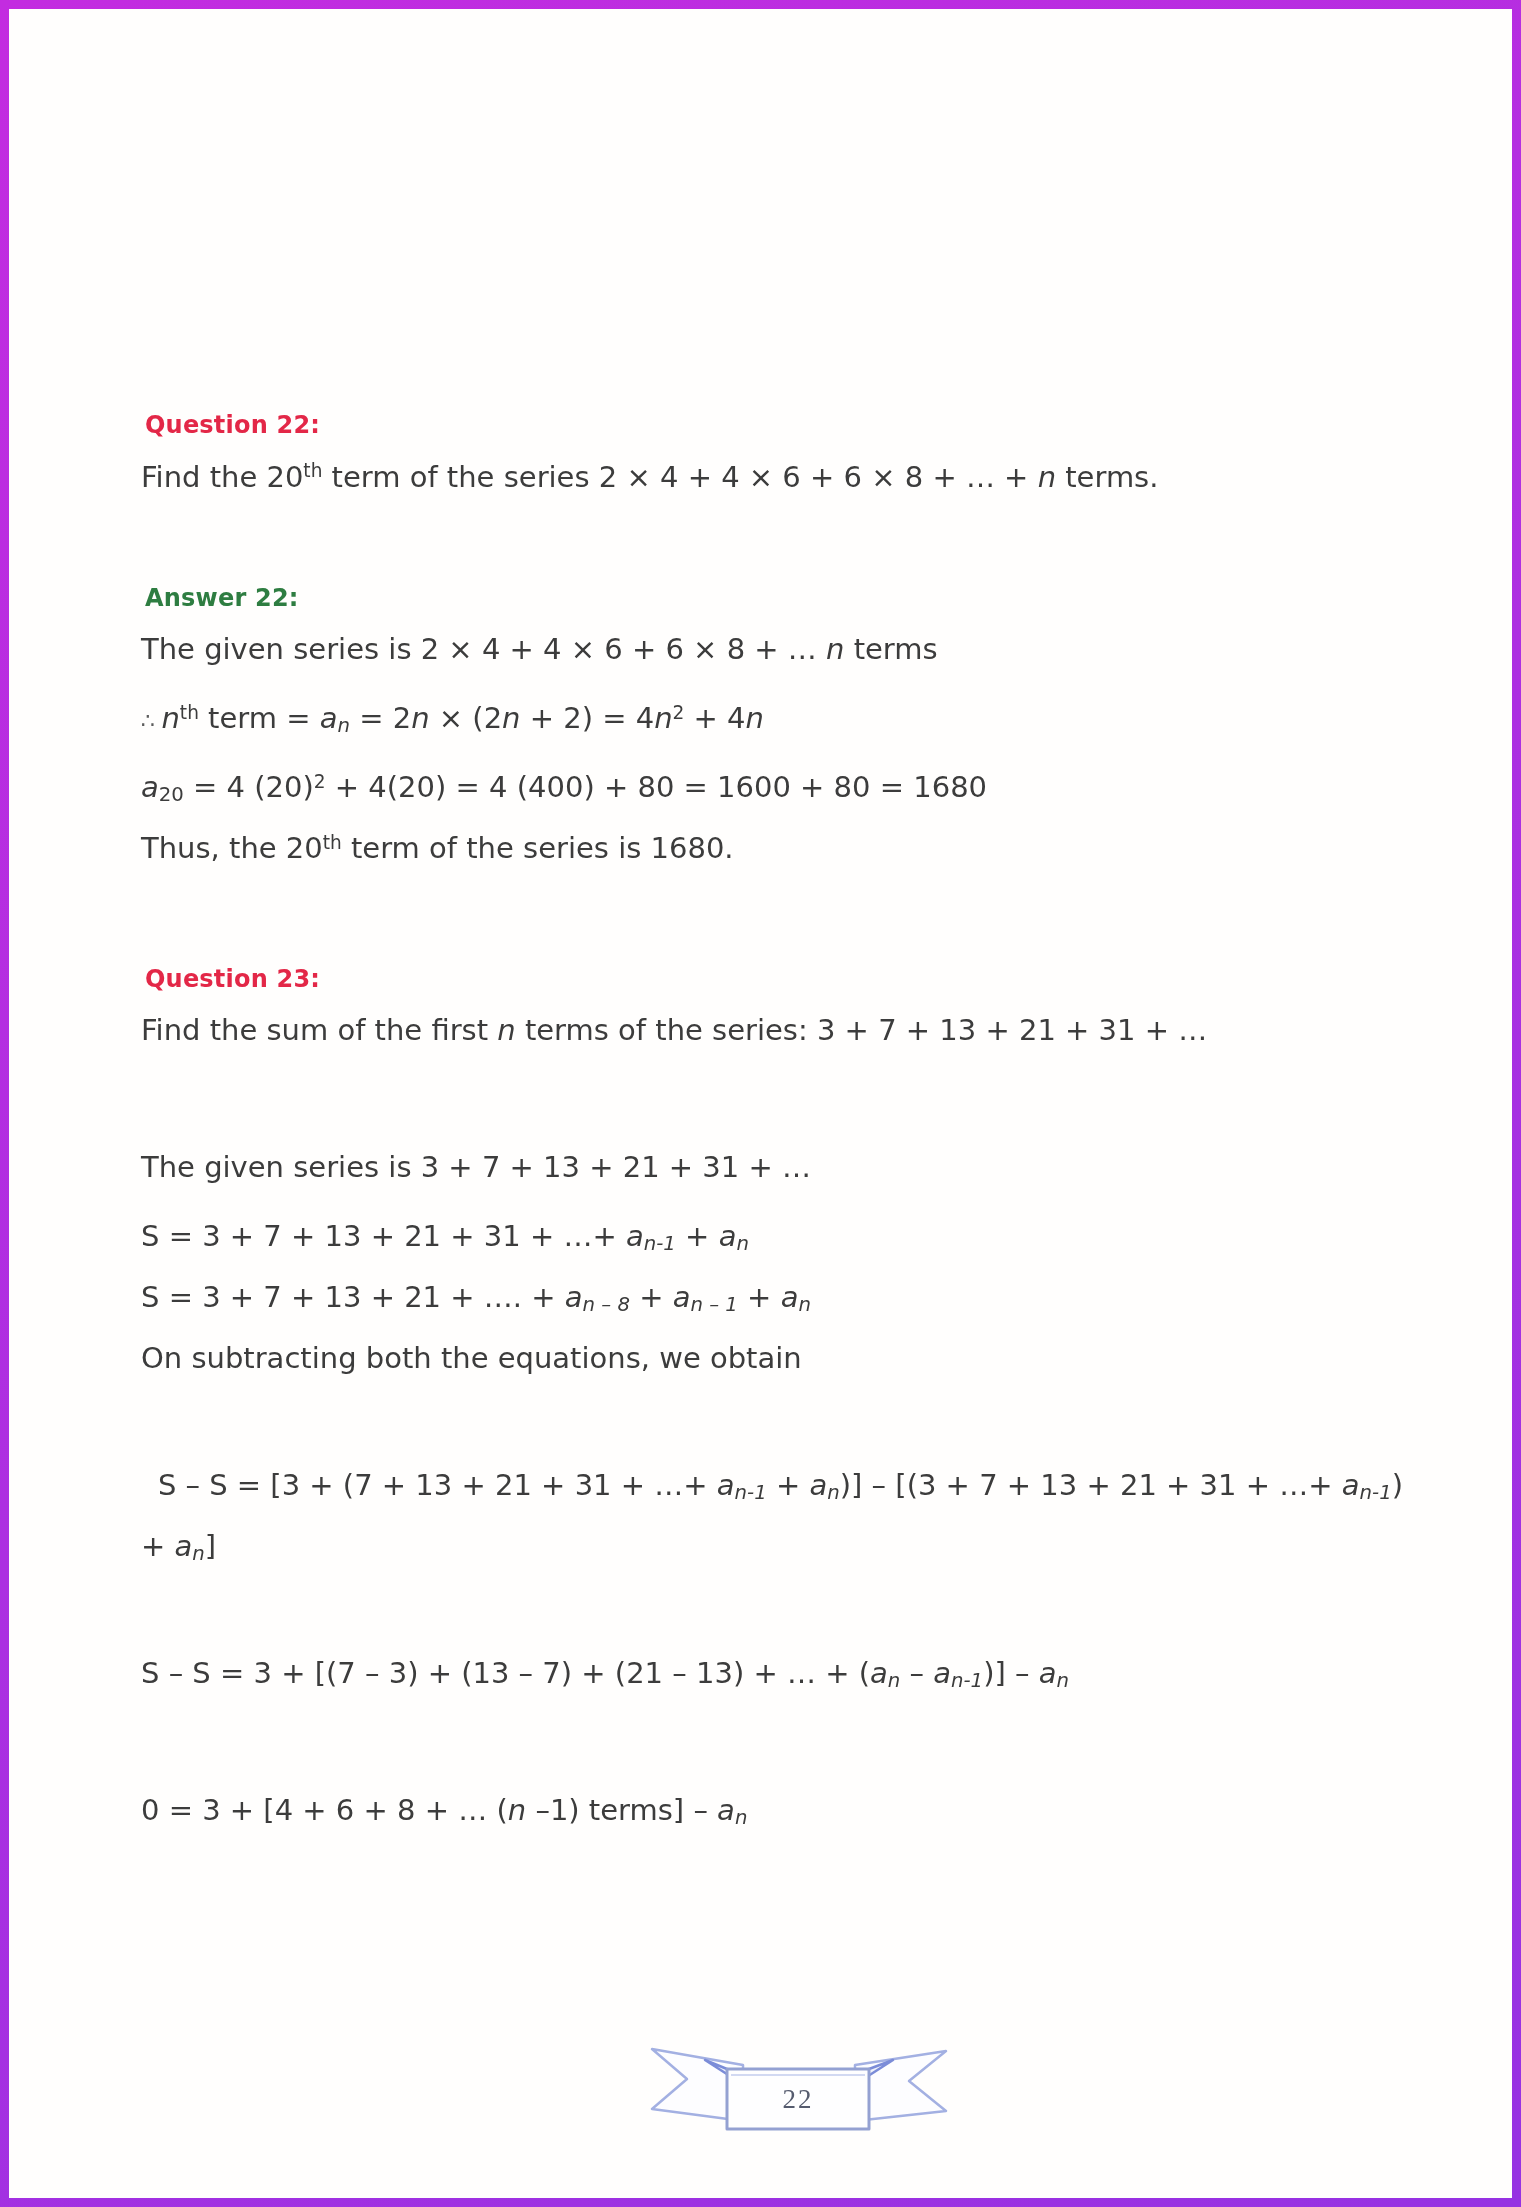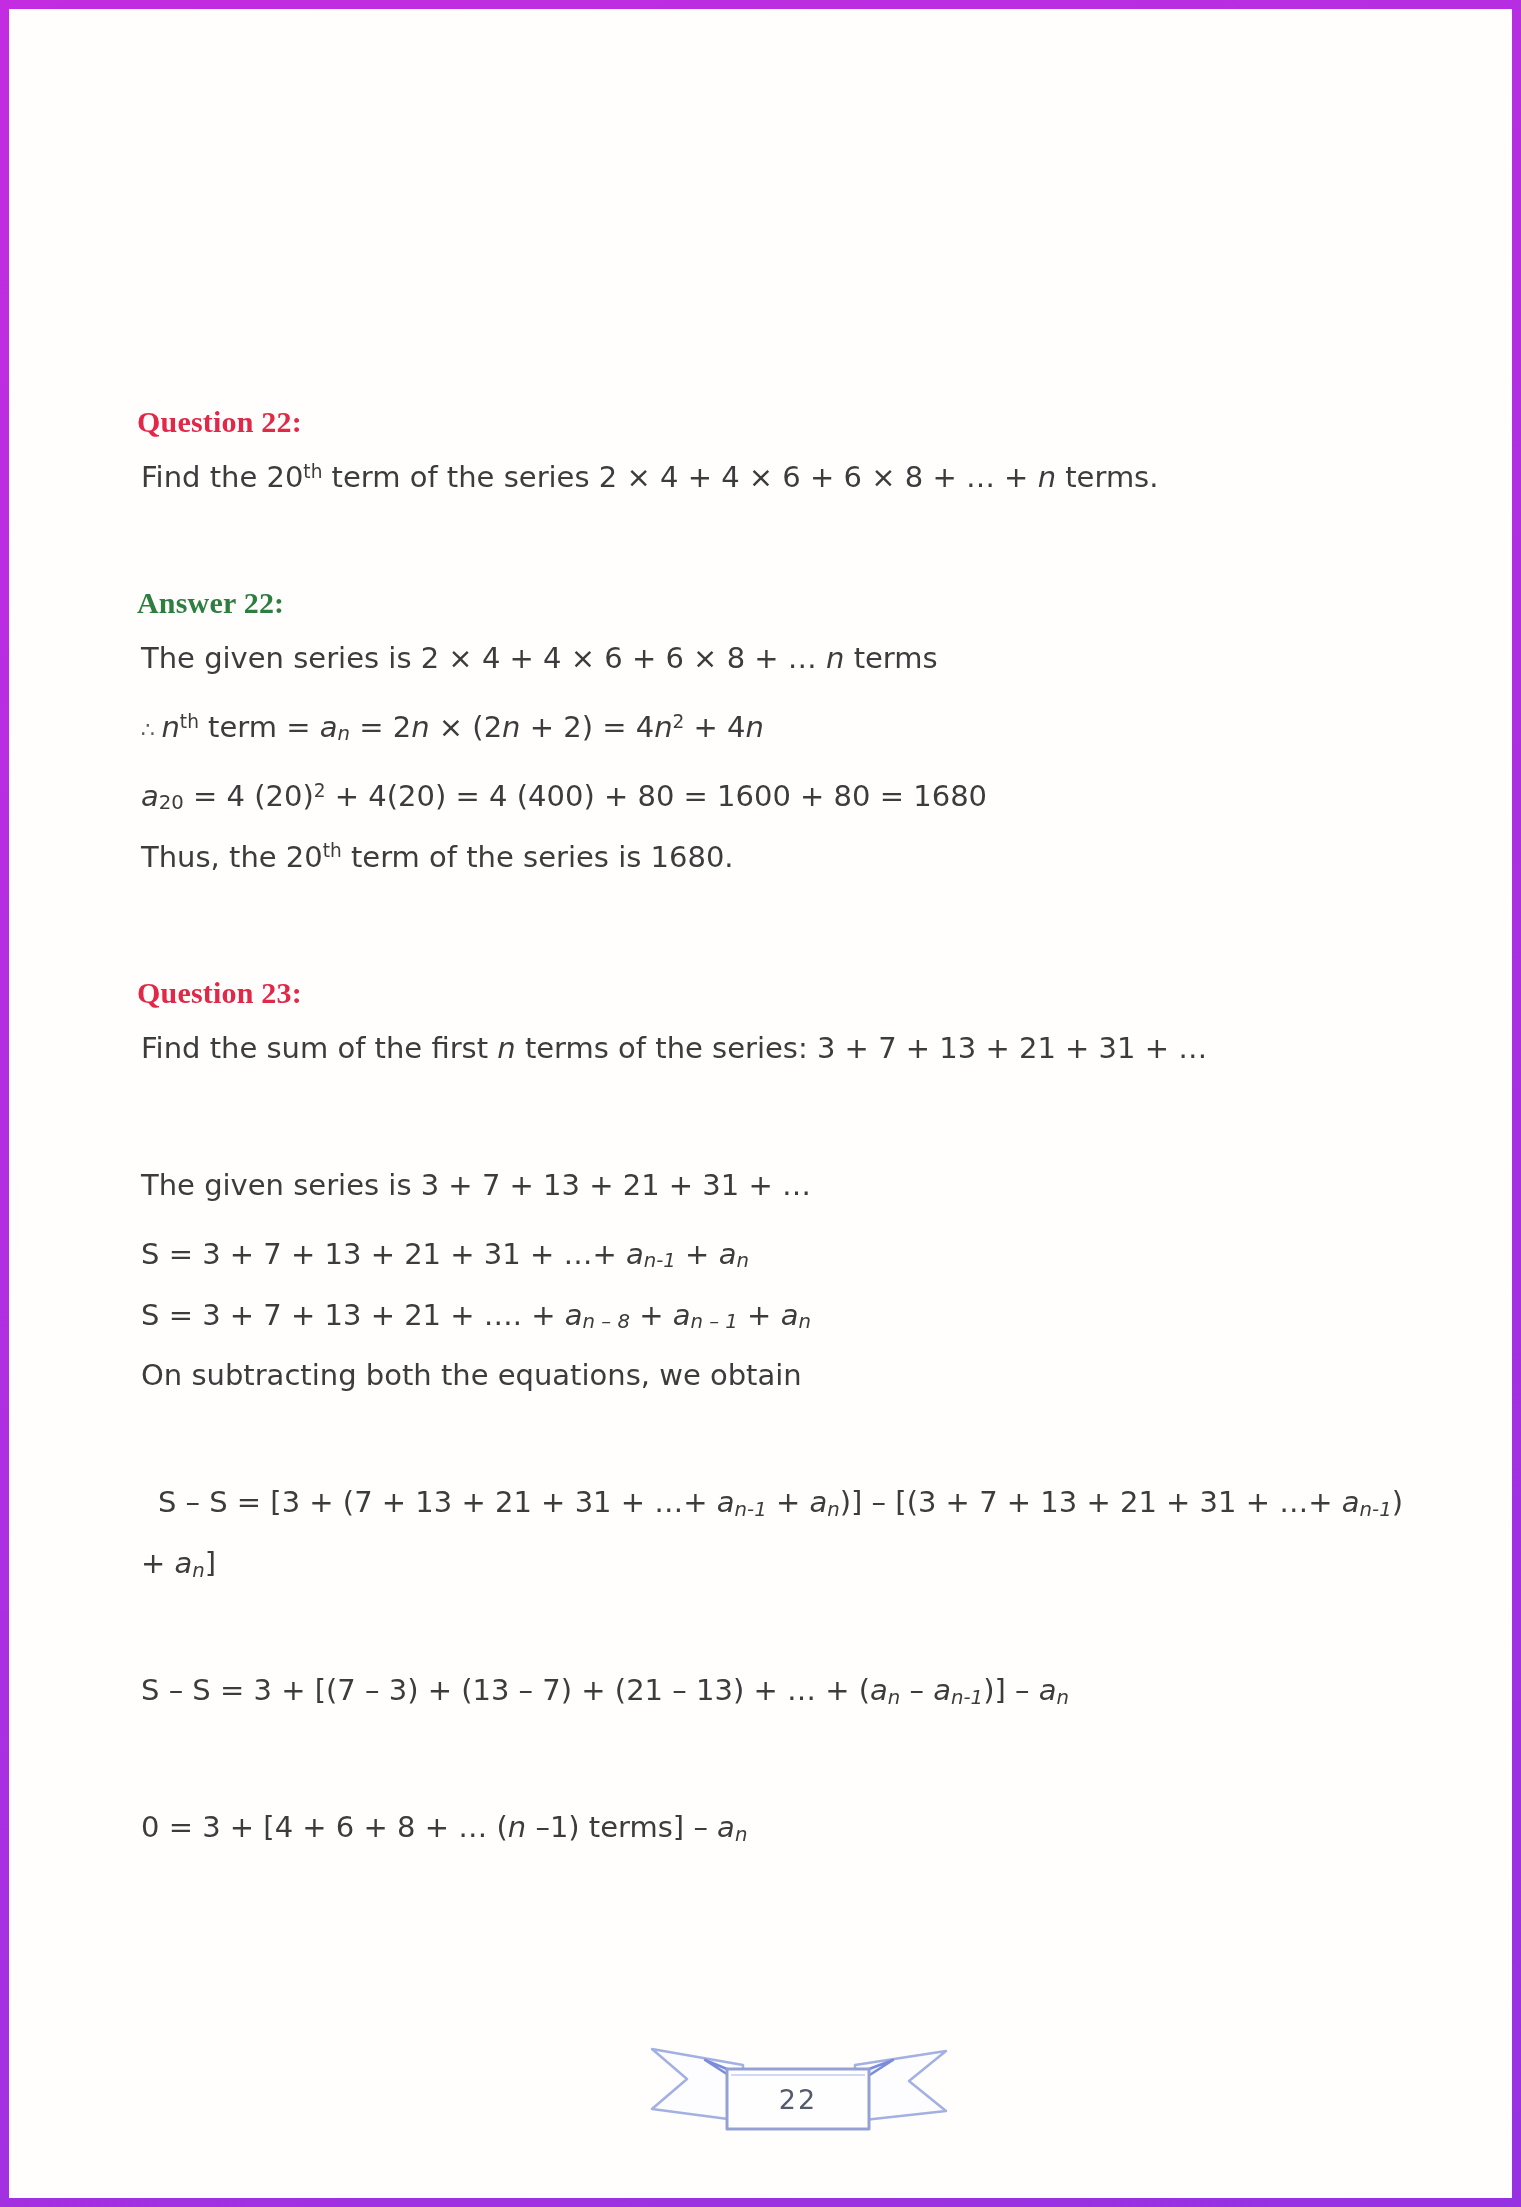--- a/index.html
+++ b/index.html
@@ -7,41 +7,41 @@
     width:1521px;height:2207px;box-sizing:border-box;padding:9px;
     background:linear-gradient(150deg,var(--border_from,#c42be0),var(--border_to,#9632e6));
   }
   .page{
     position:relative;width:100%;height:100%;box-sizing:border-box;
     background:#fffefd;overflow:hidden;
     padding:388px 40px 0 124px;
     font-family:"DejaVu Sans","Liberation Sans",sans-serif;
     font-size:29px;color:var(--body,#3c3c3c);
   }
-  h2{margin:4px;font-size:30px;line-height:1.4;font-weight:bold;letter-spacing:0.2px;font-family:Liberation Serif, serif;}
+  h2{margin:12px;font-size:24px;line-height:1.4;font-weight:bold;letter-spacing:0.2px;}
   .hq{color:var(--question,#e32747);}
   .ha{color:var(--answer,#2e7d41);}
   .line{margin:8px;line-height:1.55;white-space:nowrap;}
   .line.wrap{white-space:normal;max-width:1262px;text-align:right;}
   .g-h{margin-bottom:12px;}
   .g-d{margin-bottom:16px;}
   .g-m{margin-bottom:24px;}
   .g-l{margin-bottom:82px;}
   .g-xl{margin-bottom:92px;}
   .seg-i{font-style:italic;}
   sup.seg-sup{font-size:0.64em;line-height:0;vertical-align:baseline;position:relative;top:-0.5em;}
   sub.seg-sub{font-size:0.68em;line-height:0;vertical-align:baseline;position:relative;top:0.18em;}
   .seg-tf{font-size:0.74em;color:#5c5c5c;}
   
   .banner{position:absolute;left:638px;top:2034px;width:304px;height:104px;}
   .banner svg{position:absolute;left:0;top:0;width:100%;height:100%;}
   .pagenum{
     position:absolute;left:80px;top:28px;width:142px;height:56px;
     display:flex;align-items:center;justify-content:center;
-    font-size:27px;color:var(--page_number,#555b6e);letter-spacing:2px;
+    font-size:27px;color:var(--page_number,#555b6e);letter-spacing:2px;font-family:Liberation Serif, serif;
   }
 </style>
 </head>
 <body>
 
 <div class="frame">
   <div class="page">
     <main id="content">
         <h2 class="hq g-h">Question 22:</h2>
         <p class="line g-l"><span>Find the 20</span><sup class="seg-sup">th</sup><span> term of the series 2 × 4 + 4 × 6 + 6 × 8 + … + </span><span class="seg-i">n</span><span> terms.</span></p>

